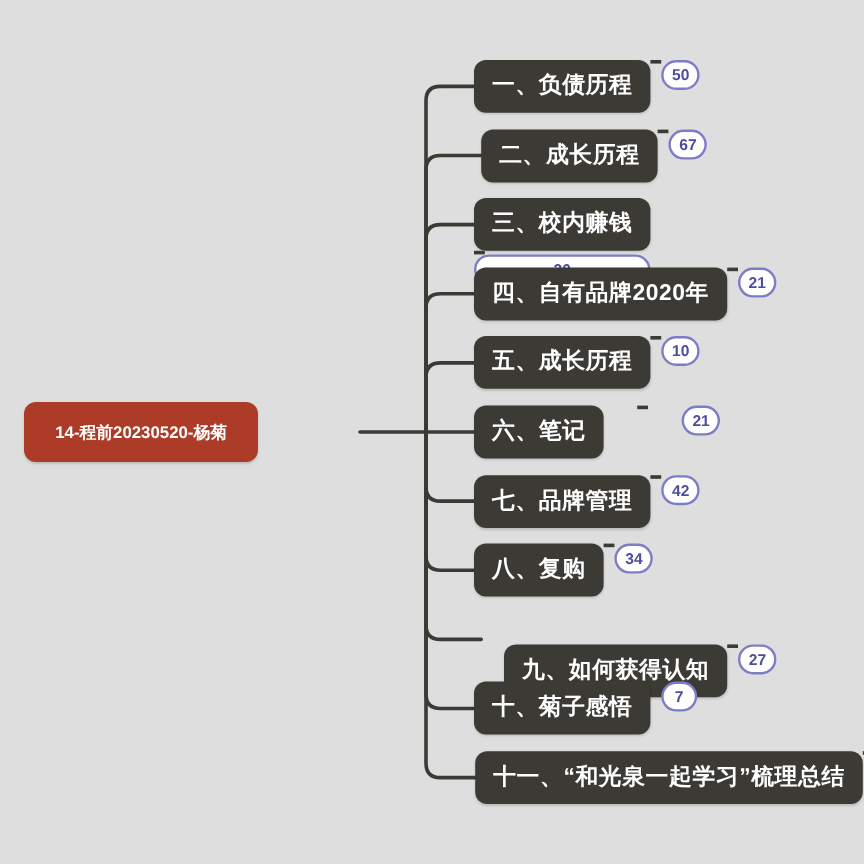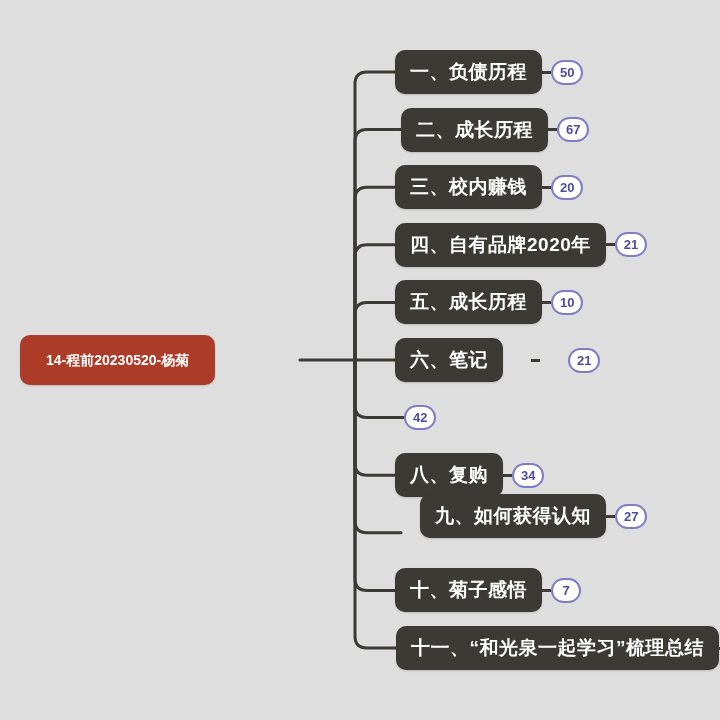--- a/index.html
+++ b/index.html
@@ -35,21 +35,20 @@
     border-radius: 10px;
     color: #ffffff;
     font-size: 14px;
     font-weight: bold;
     white-space: nowrap;
     box-shadow: 0 1px 2px rgba(0,0,0,0.15);
   }
   .branch-row {
     position: absolute;
     display: flex;
-    align-items: center;
     height: 44px;
     white-space: nowrap;
   }
   .branch-node {
     height: 44px;
     line-height: 44px;
     padding: 0 15px;
     background: #3b3a34;
     border-radius: 10px;
     color: #ffffff;
@@ -106,21 +105,21 @@
     <div class="badge-link"></div>
     <div class="count-badge">50</div>
   </div>
 
   <div class="branch-row" style="left: 401px; top: 107.6px;">
     <div class="branch-node">二、成长历程</div>
     <div class="badge-link"></div>
     <div class="count-badge">67</div>
   </div>
 
-  <div class="branch-row" style="left: 395px; top: 165.2px;">
+  <div class="branch-row" style="left: 395px; top: 165.2px; flex-direction: column;">
     <div class="branch-node">三、校内赚钱</div>
     <div class="badge-link"></div>
     <div class="count-badge">20</div>
   </div>
 
   <div class="branch-row" style="left: 395px; top: 222.8px;">
     <div class="branch-node">四、自有品牌2020年</div>
     <div class="badge-link"></div>
     <div class="count-badge">21</div>
   </div>
@@ -131,31 +130,32 @@
     <div class="count-badge">10</div>
   </div>
 
   <div class="branch-row" style="left: 395px; top: 338px; gap: 28px;">
     <div class="branch-node">六、笔记</div>
     <div class="badge-link"></div>
     <div class="count-badge">21</div>
   </div>
 
   <div class="branch-row" style="left: 395px; top: 395.6px;">
+    <div class="branch-node">七、品牌管理</div>
     <div class="badge-link"></div>
     <div class="count-badge">42</div>
   </div>
 
   <div class="branch-row" style="left: 395px; top: 453.2px;">
     <div class="branch-node">八、复购</div>
     <div class="badge-link"></div>
     <div class="count-badge">34</div>
   </div>
 
-  <div class="branch-row" style="left: 395px; top: 494px; padding-left: 25px;">
+  <div class="branch-row" style="left: 395px; top: 537px; padding-left: 25px;">
     <div class="branch-node">九、如何获得认知</div>
     <div class="badge-link"></div>
     <div class="count-badge">27</div>
   </div>
 
   <div class="branch-row" style="left: 395px; top: 568.4px;">
     <div class="branch-node">十、菊子感悟</div>
     <div class="badge-link"></div>
     <div class="count-badge">7</div>
   </div>

